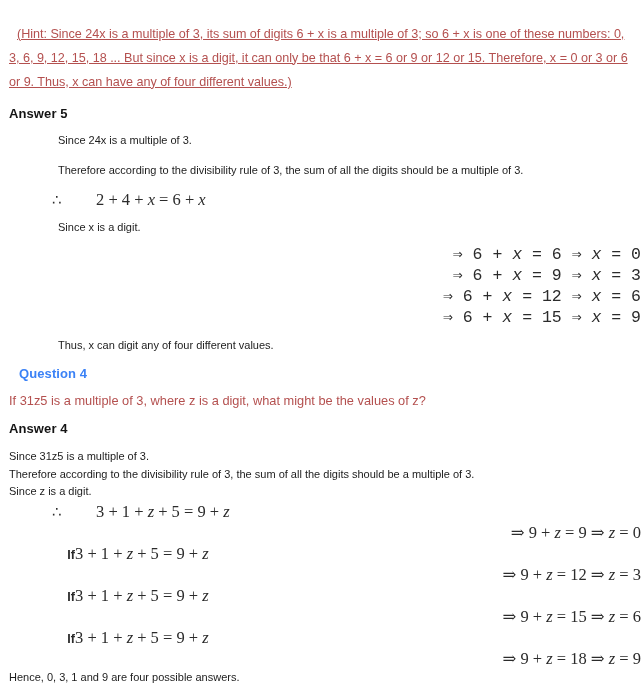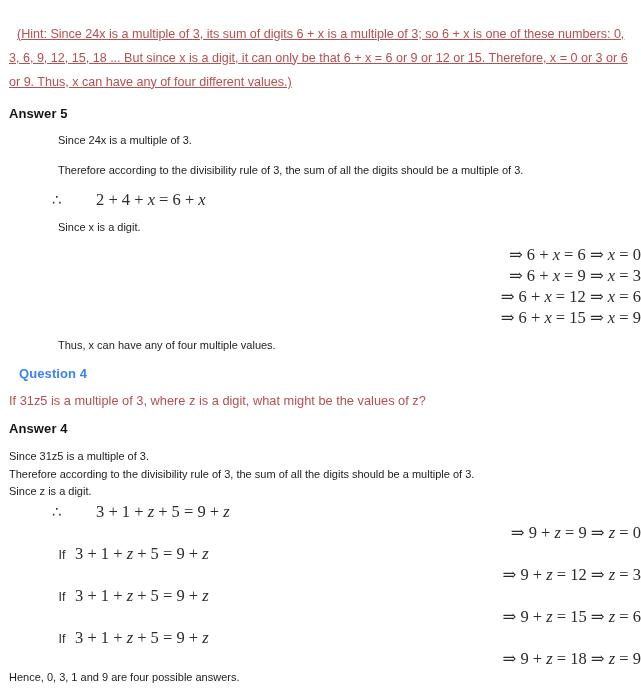--- a/index.html
+++ b/index.html
@@ -98,24 +98,25 @@
     width: 44px;
     flex: 0 0 44px;
     text-align: left;
   }
   .lbl-if {
     font-family: "Liberation Sans", sans-serif;
     font-size: 12.5px;
     color: #2b2b2b;
     width: 26px;
     flex: 0 0 26px;
-    text-align: center;
+    text-align: right;
     padding-top: 2px;
+    font-weight: bold;
   }
-  .pad-57 { padding-left: 84px; }
+  .pad-57 { padding-left: 84px; font-family: Liberation Mono, monospace; }
   .pad-74 { padding-left: 74px; }
   .pad-80 { padding-left: 80px; }
   .pad-86 { padding-left: 86px; }
   .row-off-49 { padding-left: 49px; }
   .row-off-52 { padding-left: 52px; }
 </style>
 </head>
 <body>
 
 <div class="page">
@@ -139,21 +140,21 @@
   <div class="sp-8"></div>
   <p class="para indent-lg">Since x is a digit.</p>
 
   <div class="sp-8"></div>
   <div class="math pad-57">⇒ 6 + <span class="var">x</span> = 6 ⇒ <span class="var">x</span> = 0</div>
   <div class="math pad-57">⇒ 6 + <span class="var">x</span> = 9 ⇒ <span class="var">x</span> = 3</div>
   <div class="math pad-57">⇒ 6 + <span class="var">x</span> = 12 ⇒ <span class="var">x</span> = 6</div>
   <div class="math pad-57">⇒ 6 + <span class="var">x</span> = 15 ⇒ <span class="var">x</span> = 9</div>
 
   <div class="sp-8"></div>
-  <p class="para indent-lg">Thus, x can have any of four multiple values.</p>
+  <p class="para indent-lg">Thus, x can digit any of four different values.</p>
 
   <div class="q-head">Question 4</div>
   <div class="q-text">If 31z5 is a multiple of 3, where z is a digit, what might be the values of z?</div>
 
   <div class="ans-head">Answer 4</div>
 
   <div class="sp-12"></div>
   <p class="para tight">Since 31z5 is a multiple of 3.</p>
   <p class="para tight">Therefore according to the divisibility rule of 3, the sum of all the digits should be a multiple of 3.</p>
   <p class="para tight">Since z is a digit.</p>

